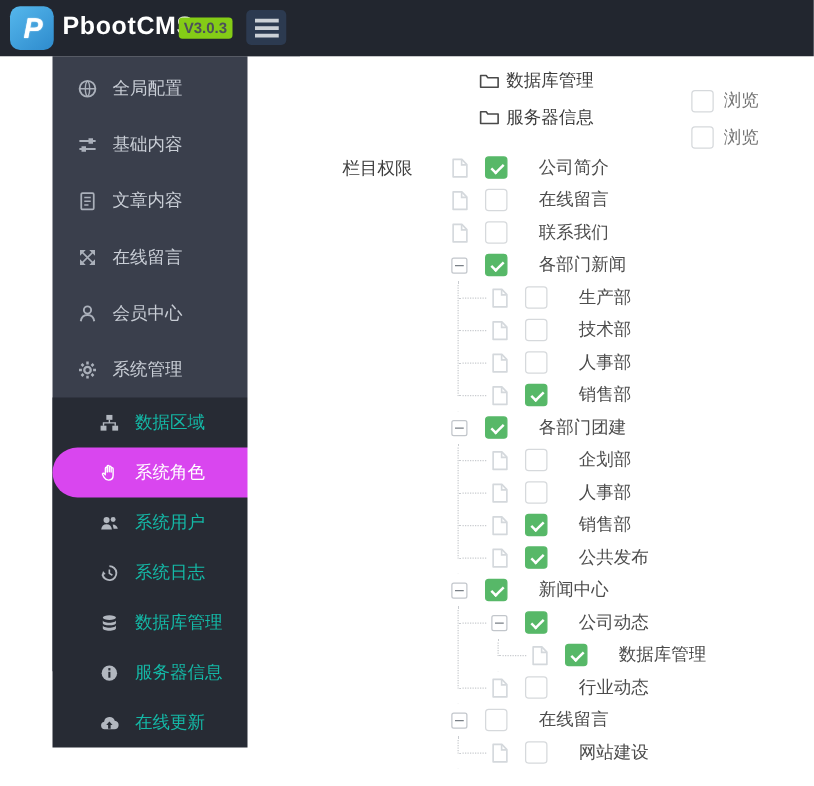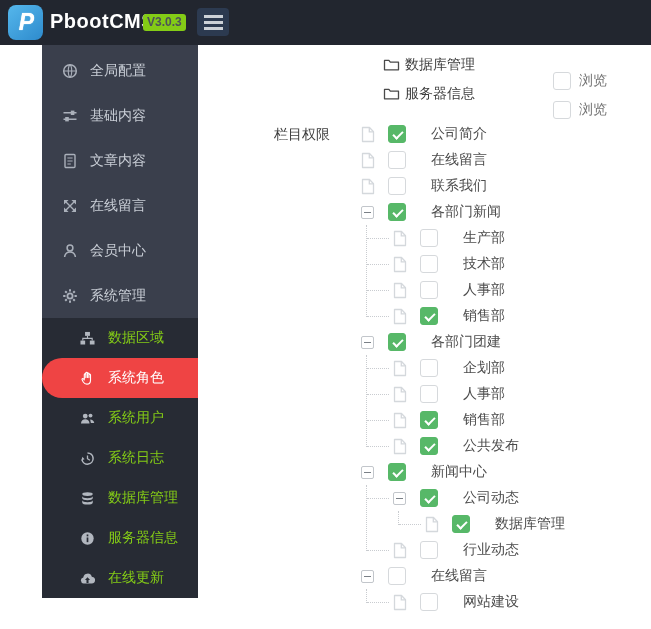--- a/index.html
+++ b/index.html
@@ -33,25 +33,25 @@
   .menu-item .icn { width:16px; height:16px; margin-right:12px; color:#aab0ba;
     flex:none; display:flex; align-items:center; }
   .menu-item .icn svg { width:16px; height:16px; }
   .menu-item .lbl { flex:1; }
   .chev { width:0; height:0; border-left:5px solid transparent;
     border-right:5px solid transparent; flex:none; }
   .chev.down { border-top:6px solid #a9afb8; }
   .chev.up { border-bottom:6px solid #e2e6ea; }
   .submenu { background:#272b34; }
   .submenu-item { height:40px; display:flex; align-items:center; padding-left:38px;
-    color:#84cc16; font-size:14px; cursor:pointer; }
+    color:#14b8a6; font-size:14px; cursor:pointer; }
   .submenu-item .icn { width:16px; height:16px; margin-right:12px; color:#b2b7bf;
     flex:none; display:flex; align-items:center; }
   .submenu-item .icn svg { width:15px; height:15px; }
-  .submenu-item.active { background:#ef4444; color:#fff;border-radius:20px; }
+  .submenu-item.active { background:#d946ef; color:#fff;border-radius:20px; }
   .submenu-item.active .icn { color:#fff; }
 
   
   .main { position:absolute; left:198px; top:45px; width:453px; height:584px;
     background:#fff; padding-top:5px; }
   .perm-row { position:relative; height:29px; display:flex; align-items:center;
     padding-left:185px; }
   .perm-row .icn { width:17px; height:16px; color:#4a4a4a; margin-right:5px;
     display:flex; align-items:center; }
   .perm-row .plabel { font-size:14px; color:#3e3e3e; }

